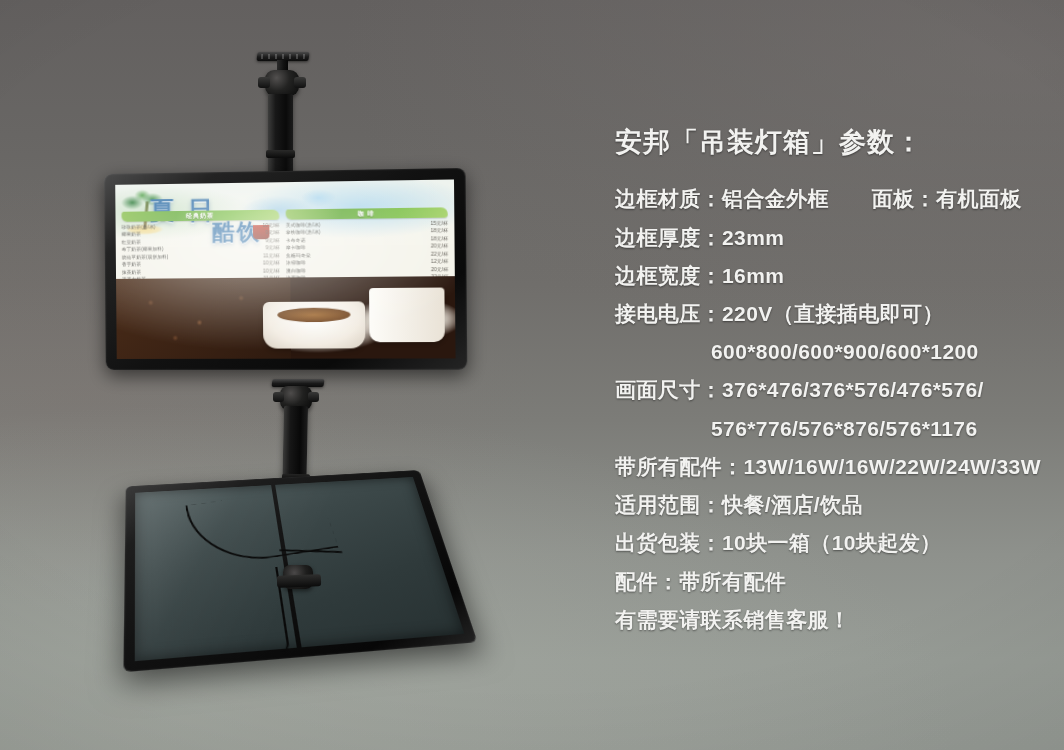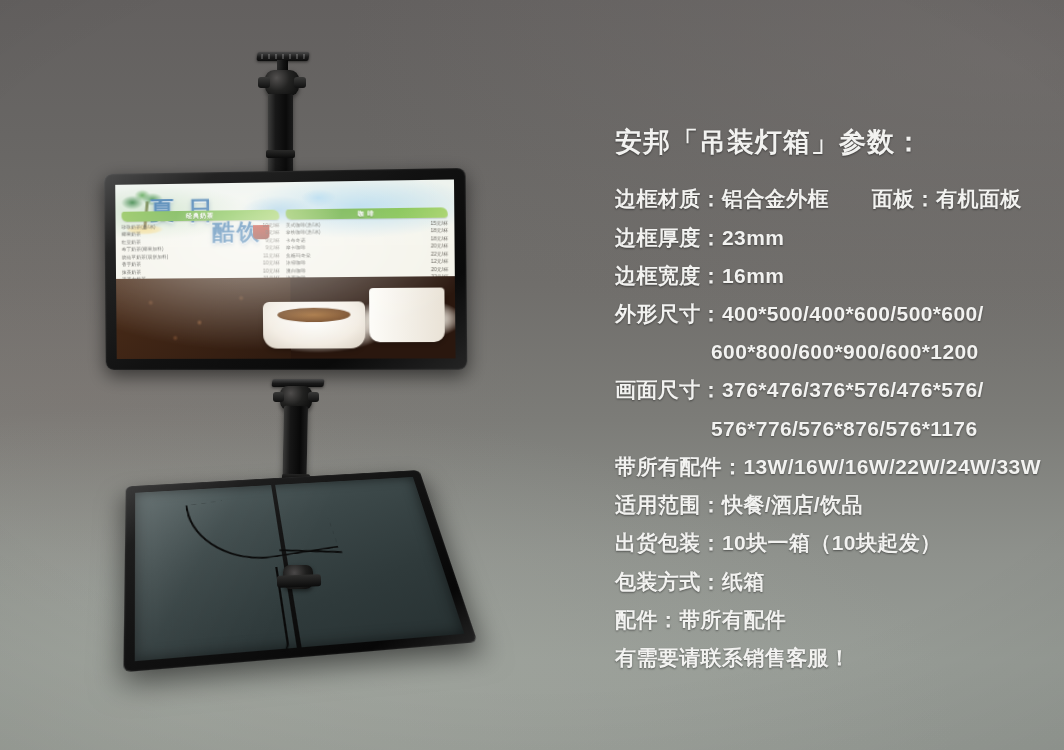--- a/index.html
+++ b/index.html
@@ -523,26 +523,25 @@
   </div>
   <div class="joint-low"></div>
   <div class="clamp"></div>
 
   <div class="spec">
     <div class="spec-title">安邦「吊装灯箱」参数：</div>
     <div id="spec-lines">
         <div class="spec-line">边框材质：铝合金外框　　面板：有机面板</div>
         <div class="spec-line">边框厚度：23mm</div>
         <div class="spec-line">边框宽度：16mm</div>
-        <div class="spec-line">外形尺寸：400*500/400*600/500*600/</div>
+        <div class="spec-line">接电电压：220V（直接插电即可）</div>
         <div class="spec-line indent">600*800/600*900/600*1200</div>
         <div class="spec-line">画面尺寸：376*476/376*576/476*576/</div>
         <div class="spec-line indent">576*776/576*876/576*1176</div>
         <div class="spec-line">带所有配件：13W/16W/16W/22W/24W/33W</div>
         <div class="spec-line">适用范围：快餐/酒店/饮品</div>
         <div class="spec-line">出货包装：10块一箱（10块起发）</div>
-        <div class="spec-line">包装方式：纸箱</div>
         <div class="spec-line">配件：带所有配件</div>
         <div class="spec-line">有需要请联系销售客服！</div>
       </div>
   </div>
 
 </div>
 
 </body></html>

